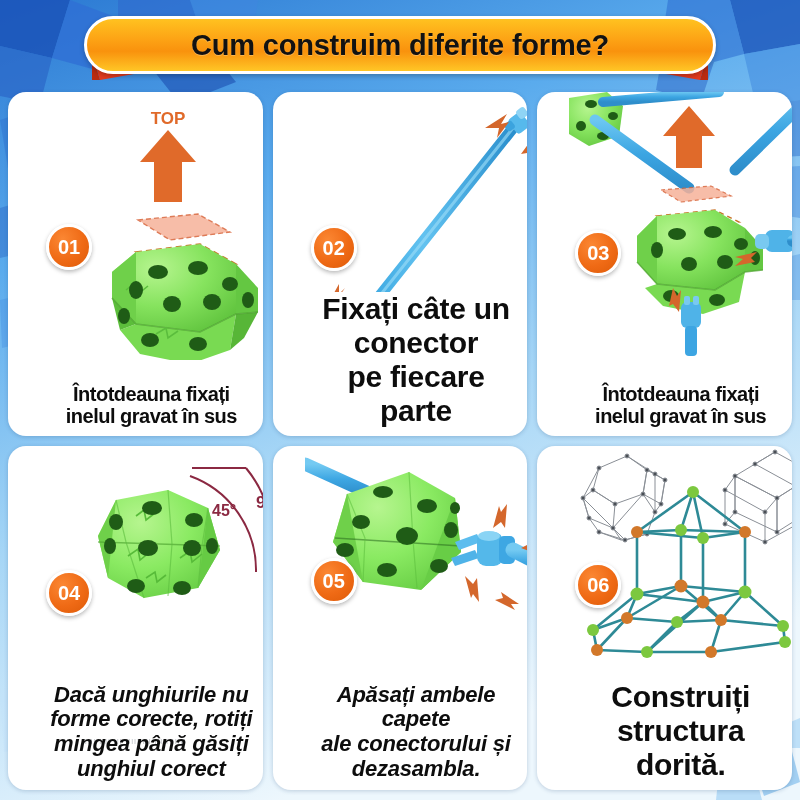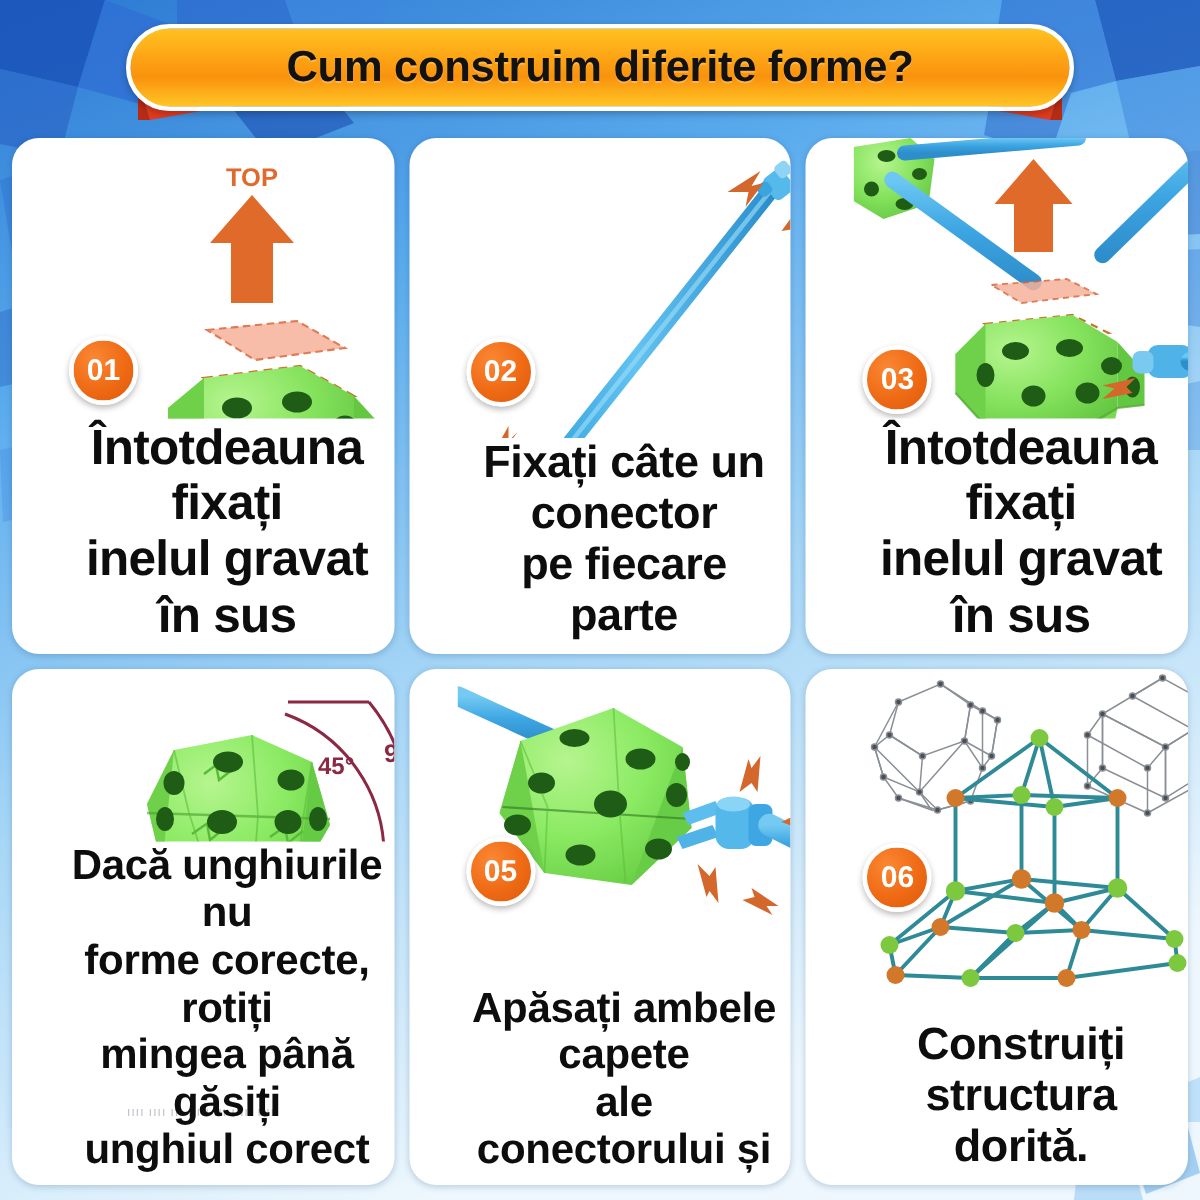--- a/index.html
+++ b/index.html
@@ -80,23 +80,23 @@
 
   .caption {
     flex: 0 0 auto;
     padding: 0 6px 8px;
     text-align: center;
     font-weight: bold;
     color: #0d0d0d;
     line-height: 1.13;
     position: relative; z-index: 8;
   }
-  .cap-lg { font-size: 33px; letter-spacing: -.5px; }
+  .cap-lg { font-size: 20px; letter-spacing: -.5px; }
   .cap-md { font-size: 30px; letter-spacing: -.3px; }
-  .cap-sm { font-size: 28px; letter-spacing: -.2px; }
+  .cap-sm { font-size: 22px; letter-spacing: -.2px; font-style: italic; }
 
   .watermark {
     position: absolute; left: 12px; right: 12px; bottom: 44px;
     text-align: center; font-size: 9px; color: #b9bcc2;
     letter-spacing: .4px; opacity: .85; z-index: 7; pointer-events: none;
     white-space: nowrap; overflow: hidden;
   }
 </style>
 </head>
 <body>
@@ -443,20 +443,21 @@
         <polygon points="194,60 188,82 196,76 200,82 202,58 196,66" fill="#d4672c"></polygon>
         <polygon points="222,92 242,102 234,104 238,110 216,102 224,98" fill="#d4672c"></polygon>
         <polygon points="166,152 160,130 168,138 172,132 174,156 168,148" fill="#d4672c"></polygon>
         <polygon points="196,146 214,158 206,158 210,164 190,154 198,152" fill="#d4672c"></polygon>
       </svg>
       <div class="badge b5">05</div>
     </div>
     <div class="caption cap-sm">
       <div>Apăsați ambele capete</div>
       <div>ale conectorului și</div>
+      <div>dezasambla.</div>
     </div>
   </div>
 
   <div class="card">
     <div class="art">
       <svg width="256" height="258" viewBox="0 0 256 258">
 
         <g stroke="#8a8f96" stroke-width="1" fill="none">
           <polygon points="30,22 58,10 78,24 74,48 46,58 24,44"></polygon>
           <polygon points="24,44 46,58 44,82 20,72 14,52"></polygon>

